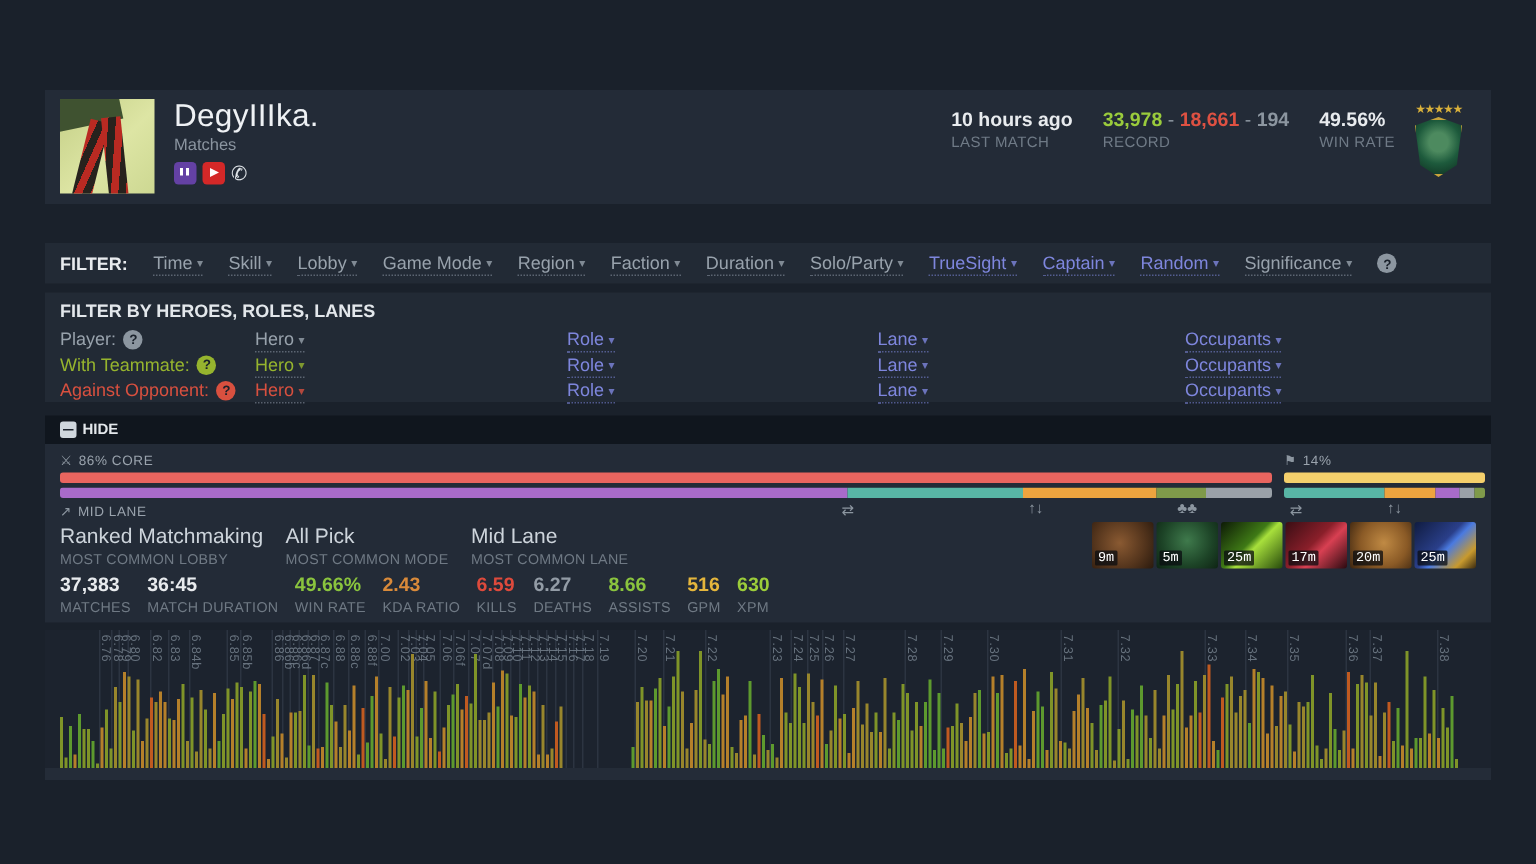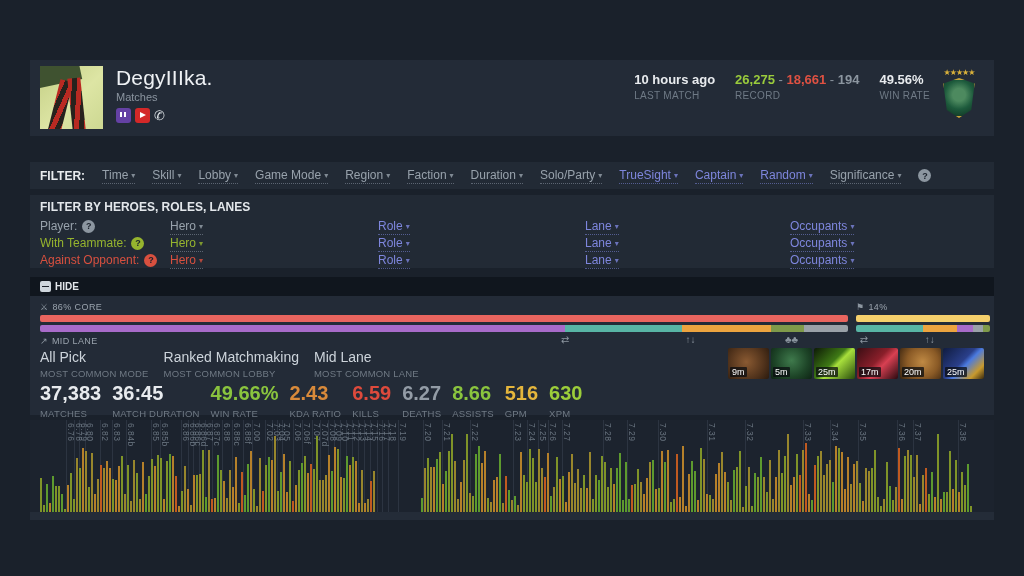--- a/index.html
+++ b/index.html
@@ -67,25 +67,25 @@
   .rolebar { height:7px; border-radius:2px; margin-top:3px; }
   .lanebar { height:7px; border-radius:2px; margin-top:3px; display:flex; overflow:hidden; }
   .lanebar span { height:100%; }
   .rg-bottom { position:relative; height:14px; margin-top:2px; }
   .lane-name { position:absolute; left:0; top:2px; font-size:9px; color:#9aa3ad; letter-spacing:.4px; display:flex; gap:4px; }
   .lane-ico { position:absolute; top:0; font-size:10px; color:#8c96a0; transform:translateX(-50%); white-space:nowrap; }
   .mc-row { position:absolute; left:10px; top:53px; display:flex; gap:15px; }
   .mc .v { font-size:14px; color:#cdd4db; }
   .mc .l { font-size:9.5px; color:#6f7984; margin-top:3px; letter-spacing:.2px; }
   .stats-row { position:absolute; left:10px; top:86px; display:flex; gap:11px; }
-  .st .v { font-size:20px; font-weight:bold; }
+  .st .v { font-size:13px; font-weight:bold; }
   .st .l { font-size:9.5px; color:#6f7984; margin-top:3px; letter-spacing:.2px; }
   .items-box { position:absolute; right:10px; top:52px; text-align:right; }
   .items-row { display:flex; gap:2px; }
-  .item-tile { width:41px; height:31px; border-radius:2px; position:relative; cursor:pointer; }
+  .item-tile { width:41px; height:31px; border-radius:2px; position:relative; cursor:pointer;font-family:Liberation Mono, monospace; }
   .badge { position:absolute; left:2px; bottom:2px; font-size:9px; color:#fff; background:rgba(10,12,16,.75); padding:0 2px; border-radius:1px; }
   .items-label { font-size:10px; color:#7d8792; margin-top:4px; letter-spacing:.3px; }
   .it-boots { background:radial-gradient(circle at 45% 45%,#8a5a32,#53341c 60%,#2a1a0e); }
   .it-helm { background:radial-gradient(circle at 50% 40%,#3f7a4c,#1d4427 60%,#0e2414); }
   .it-eblade { background:linear-gradient(135deg,#0d1a06,#3f7a16 45%,#a8e03c 55%,#274a0c); }
   .it-blood { background:linear-gradient(135deg,#3a0e14,#8a1f2a 45%,#d84052 60%,#2a0a10); }
   .it-boot2 { background:radial-gradient(circle at 55% 45%,#c08a44,#8a5a26 55%,#3a2410); }
   .it-dagon { background:linear-gradient(135deg,#101c40,#2a3f8a 45%,#4a7ae0 55%,#c89a2e 80%,#3a2a10); }
 
   
@@ -116,21 +116,21 @@
         <span class="ph">✆</span>
       </div>
     </div>
     <div class="header-stats">
       <div class="hstat">
         <div class="v">10 hours ago</div>
         <div class="l">LAST MATCH</div>
       </div>
       <div class="hstat">
         <div class="v">
-          <span class="rec-w">26,275</span><span class="rec-d"> - </span><span class="rec-l">18,661</span><span class="rec-d"> - </span><span class="rec-a">194</span>
+          <span class="rec-w">33,978</span><span class="rec-d"> - </span><span class="rec-l">18,661</span><span class="rec-d"> - </span><span class="rec-a">194</span>
         </div>
         <div class="l">RECORD</div>
       </div>
       <div class="hstat">
         <div class="v">49.56%</div>
         <div class="l">WIN RATE</div>
       </div>
     </div>
     <div class="emblem">
       <div class="stars">★★★★★</div>
@@ -238,26 +238,26 @@
           <span style="width: 5%; background: rgb(127, 154, 74);"></span>
         </div>
       <div class="rg-bottom" id="support-bottom">
           <span class="lane-ico" style="left: 6%;">⇄</span>
           <span class="lane-ico" style="left: 55%;">↑↓</span>
         </div>
     </div>
 
     <div class="mc-row" id="mc-row">
         <div class="mc">
+          <div class="v">Ranked Matchmaking</div>
+          <div class="l">MOST COMMON LOBBY</div>
+        </div>
+        <div class="mc">
           <div class="v">All Pick</div>
           <div class="l">MOST COMMON MODE</div>
-        </div>
-        <div class="mc">
-          <div class="v">Ranked Matchmaking</div>
-          <div class="l">MOST COMMON LOBBY</div>
         </div>
         <div class="mc">
           <div class="v">Mid Lane</div>
           <div class="l">MOST COMMON LANE</div>
         </div>
       </div>
     <div class="stats-row" id="stats-row">
         <div class="st">
           <div class="v" style="color: rgb(232, 235, 238);">37,383</div>
           <div class="l">MATCHES</div>

